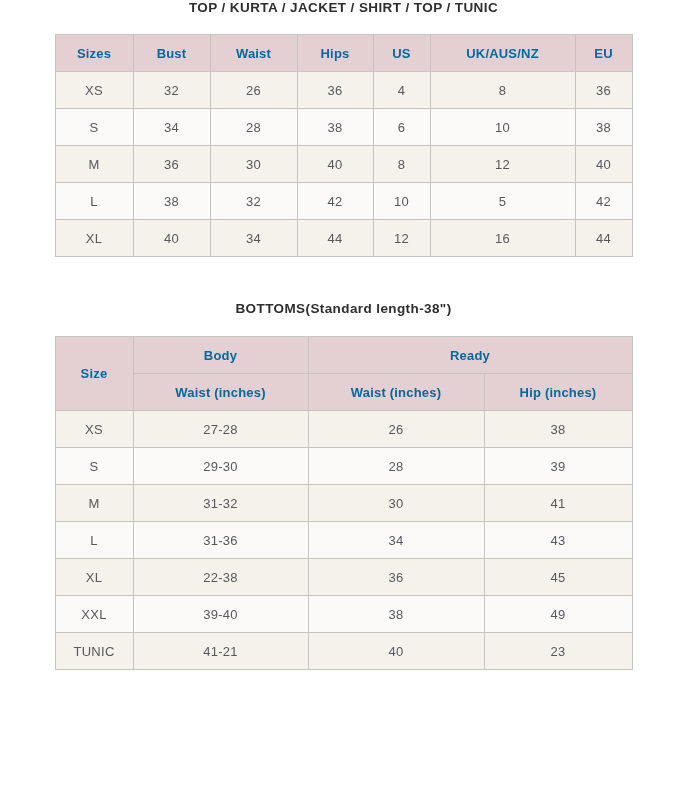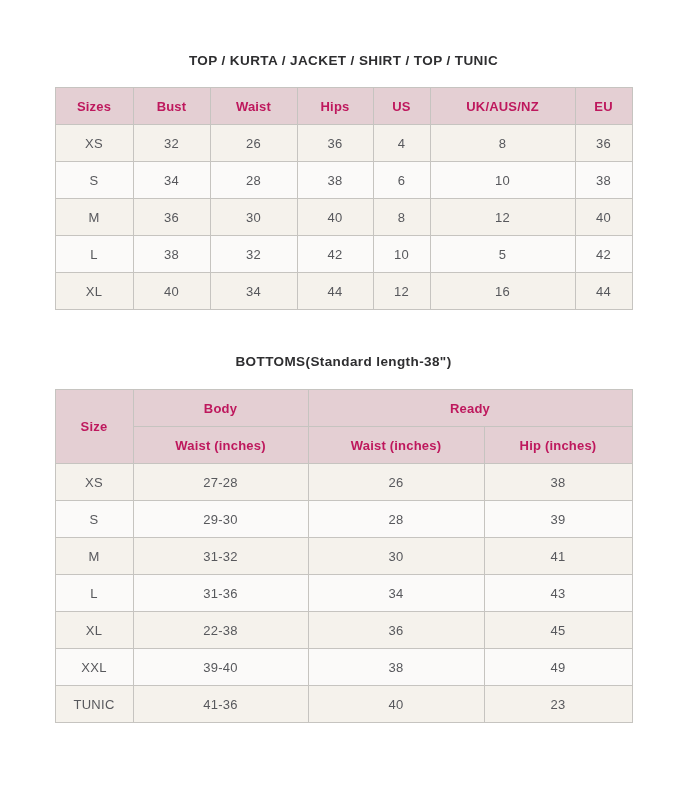--- a/index.html
+++ b/index.html
@@ -10,21 +10,20 @@
   body {
     width: 687px;
     height: 792px;
     overflow: hidden;
     font-family: "Liberation Sans", sans-serif;
   }
   .page {
     width: 687px;
     height: 792px;
     box-sizing: border-box;
-    padding-top: 53px;
     background: #ffffff;
   }
   .chart-title {
     text-align: center;
     color: #2e2e30;
     font-size: 13.5px;
     font-weight: 600;
     letter-spacing: 0.4px;
     line-height: 16px;
   }
@@ -40,21 +39,21 @@
   .size-table th,
   .size-table td {
     border: 1px solid #c6c4c0;
     text-align: center;
     vertical-align: middle;
     padding: 0;
     overflow: hidden;
   }
   .size-table th {
     background: #e4cfd3;
-    color: #be185d;
+    color: #0369a1;
     font-size: 13px;
     font-weight: 700;
     letter-spacing: 0.2px;
     height: 36px;
   }
   .size-table td {
     color: #57585c;
     font-size: 13px;
     letter-spacing: 0.3px;
     height: 36px;
@@ -192,20 +191,20 @@
         <td>45</td>
       </tr>
       <tr>
         <td>XXL</td>
         <td>39-40</td>
         <td>38</td>
         <td>49</td>
       </tr>
       <tr>
         <td>TUNIC</td>
-        <td>41-36</td>
+        <td>41-21</td>
         <td>40</td>
         <td>23</td>
       </tr>
     </tbody>
   </table>
 
 </div>
 
 </body></html>

